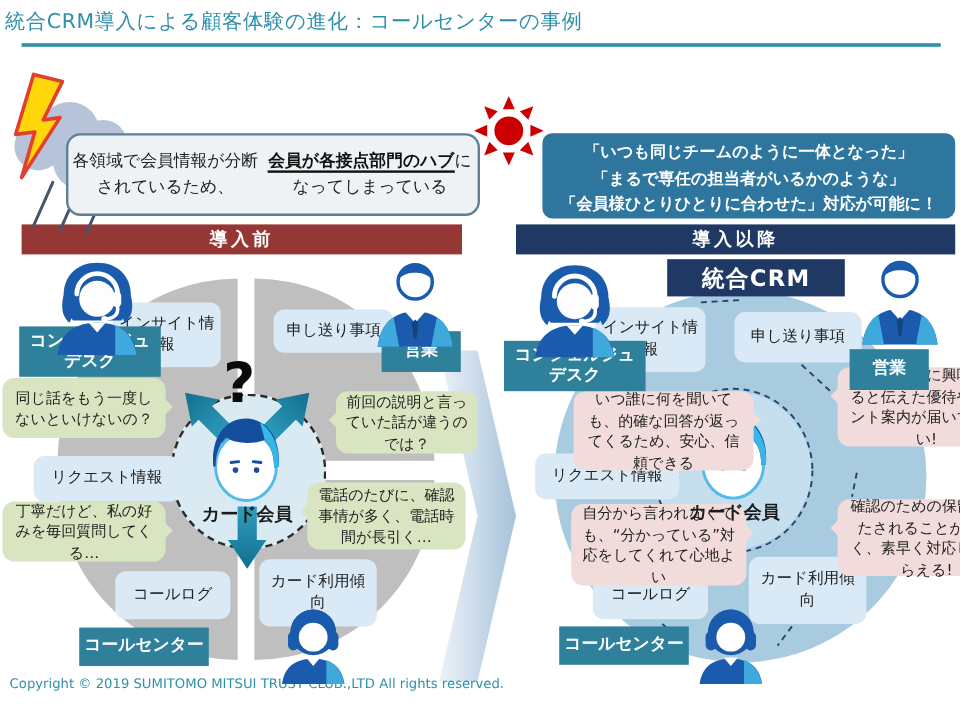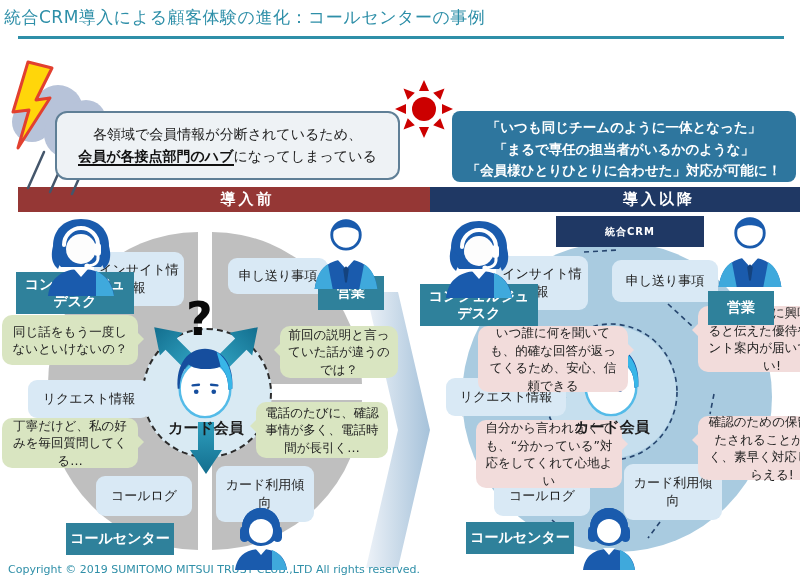--- a/index.html
+++ b/index.html
@@ -2,28 +2,28 @@
 <html><head>
 <meta charset="utf-8">
 <style>
   html,body{margin:0;padding:0;background:#fff;}
   body{font-family:"DejaVu Sans","Liberation Sans",sans-serif;}
   .canvas{position:relative;width:800px;height:588px;background:#ffffff;overflow:hidden;}
   .abs{position:absolute;}
   .title{left:4px;top:6px;width:770px;font-size:17px;font-weight:normal;color:#2E8FA8;letter-spacing:.5px;}
   .title-rule{left:18px;top:36px;width:766px;height:3px;background:#2E8FA8;}
   .problem-box{left:55px;top:111px;width:341px;height:65px;background:#EEF2F5;border:2.5px solid #5F7F96;border-radius:12px;
-    display:flex;flex-direction:column;align-items:center;justify-content:center;font-size:14px;color:#222;line-height:1.55;z-index:4;text-align:center;}
+    display:flex;flex-direction:row;align-items:center;justify-content:center;font-size:14px;color:#222;line-height:1.55;z-index:4;text-align:center;}
   .problem-hl{font-weight:bold;color:#111;border-bottom:2px solid #111;}
   .quote-box{left:452px;top:111px;width:344px;height:71px;background:#2E769E;border-radius:8px;color:#fff;font-weight:bold;
     font-size:13.5px;line-height:1.6;display:flex;flex-direction:column;align-items:center;justify-content:flex-end;z-index:4;text-align:center;}
-  .bar{height:25px;display:flex;align-items:center;justify-content:center;color:#fff;font-weight:bold;font-size:15px;letter-spacing:3px;z-index:2;padding-left:46px;}
+  .bar{height:25px;display:flex;align-items:center;justify-content:center;color:#fff;font-weight:bold;font-size:15px;letter-spacing:3px;z-index:2;}
   .bar-before{left:18px;top:187px;width:367px;background:#953735;}
   .bar-after{left:430px;top:187px;width:366px;background:#1F3864;}
-  .crm-badge{left:556px;top:216px;width:148px;height:31px;background:#1F3864;color:#fff;font-weight:bold;font-size:10px;
+  .crm-badge{left:556px;top:216px;width:148px;height:31px;background:#1F3864;color:#fff;font-weight:bold;font-size:19px;
     display:flex;align-items:center;justify-content:center;z-index:5;letter-spacing:1px;}
   .quad{background:#BFBFBF;z-index:1;}
   .q-tl{left:48px;top:232px;width:150px;height:152px;border-top-left-radius:100%;}
   .q-tr{left:212px;top:232px;width:150px;height:152px;border-top-right-radius:100%;}
   .q-bl{left:48px;top:400px;width:150px;height:150px;border-bottom-left-radius:100%;}
   .q-br{left:212px;top:400px;width:150px;height:150px;border-bottom-right-radius:100%;}
   .big-circle{left:462px;top:242px;width:310px;height:310px;background:#A9CBE0;border-radius:50%;z-index:1;}
   .inner-circle{left:546px;top:326px;width:130px;height:132px;background:#C6DFEE;border-radius:50%;z-index:2;}
   .center-circle{left:142px;top:328px;width:126px;height:126px;background:#D9EAF3;border:2px dashed #2b2b2b;border-radius:50%;z-index:2;}
   .overlay{left:0;top:0;width:800px;height:588px;z-index:3;pointer-events:none;}

